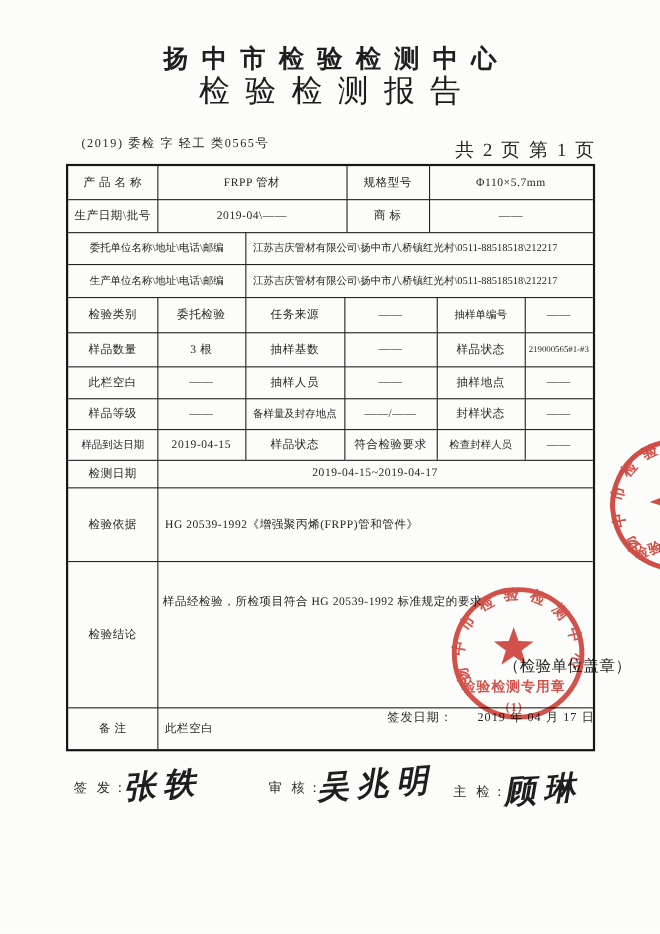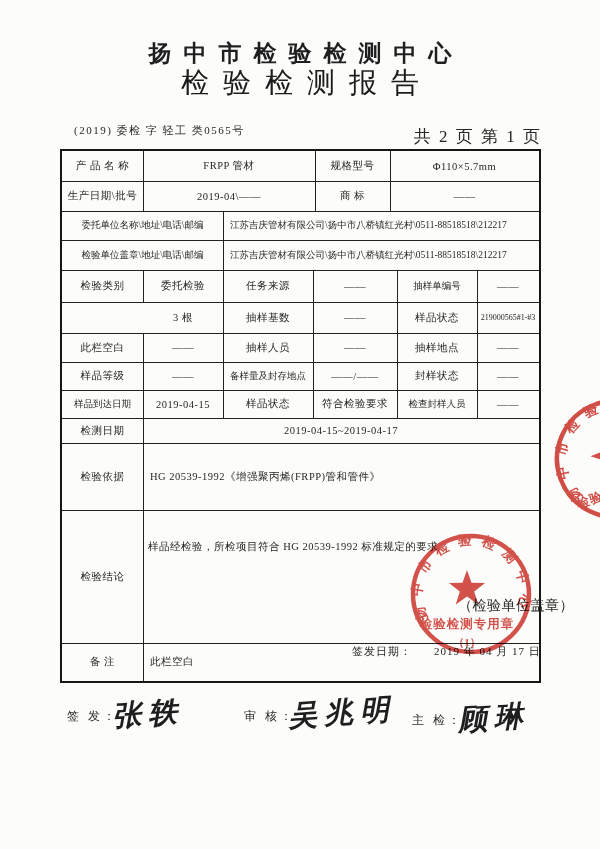--- a/index.html
+++ b/index.html
@@ -80,34 +80,35 @@
       <div class="cell" style="left:253px;width:75px">商    标</div>
       <div class="cell endc" style="left:328px;width:149px">——</div>
     </div>
 
     <div class="trow" style="top:60px;height:29px">
       <div class="cell sm" style="left:0;width:161px">委托单位名称\地址\电话\邮编</div>
       <div class="cell sm leftal endc" style="left:161px;width:316px">江苏吉庆管材有限公司\扬中市八桥镇红光村\0511-88518518\212217</div>
     </div>
 
     <div class="trow" style="top:89px;height:30px">
-      <div class="cell sm" style="left:0;width:161px">检验单位盖章\地址\电话\邮编</div>
+      <div class="cell sm" style="left:0;width:161px">生产单位名称\地址\电话\邮编</div>
       <div class="cell sm leftal endc" style="left:161px;width:316px">江苏吉庆管材有限公司\扬中市八桥镇红光村\0511-88518518\212217</div>
     </div>
 
     <div class="trow" style="top:119px;height:32px">
       <div class="cell" style="left:81px;width:80px">委托检验</div>
       <div class="cell" style="left:0;width:81px">检验类别</div>
       <div class="cell" style="left:161px;width:90px">任务来源</div>
       <div class="cell" style="left:251px;width:84px">——</div>
       <div class="cell sm" style="left:335px;width:80px">抽样单编号</div>
       <div class="cell endc" style="left:415px;width:62px">——</div>
     </div>
 
     <div class="trow" style="top:151px;height:31px">
+      <div class="cell" style="left:0;width:81px">样品数量</div>
       <div class="cell" style="left:81px;width:80px">3 根</div>
       <div class="cell" style="left:161px;width:90px">抽样基数</div>
       <div class="cell" style="left:251px;width:84px">——</div>
       <div class="cell" style="left:335px;width:80px">样品状态</div>
       <div class="cell xs endc" style="left:415px;width:62px">219000565#1-#3</div>
     </div>
 
     <div class="trow" style="top:182px;height:29px">
       <div class="cell" style="left:0;width:81px">此栏空白</div>
       <div class="cell" style="left:81px;width:80px">——</div>

